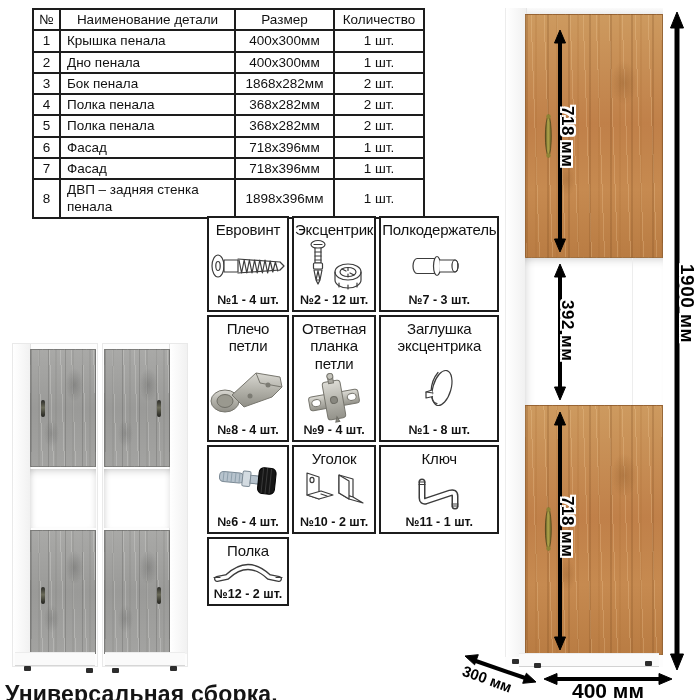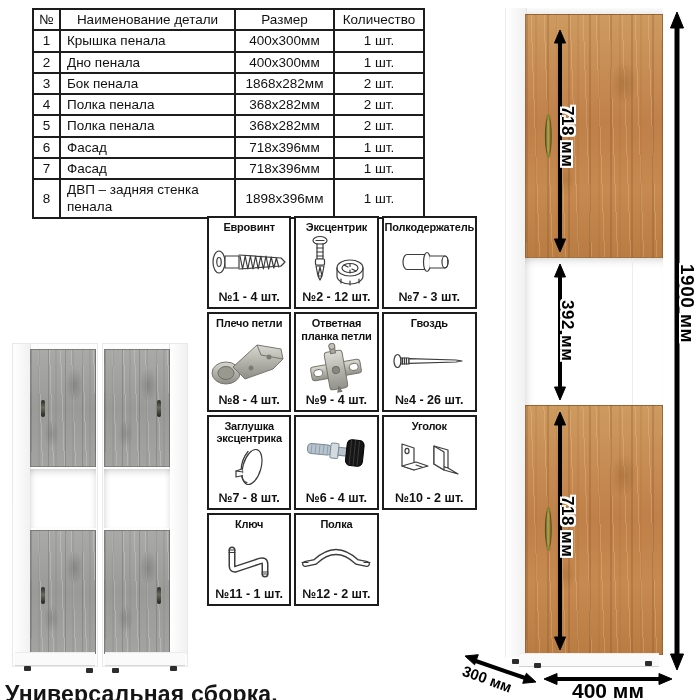--- a/index.html
+++ b/index.html
@@ -11,21 +11,21 @@
               table-layout:fixed;font-size:13.5px;line-height:1.28;}
   table.parts th,table.parts td{border:2px solid #1d1d1d;padding:1px 4px;text-align:center;
               font-weight:normal;vertical-align:middle;}
   table.parts td.nm{text-align:left;padding-left:6px;margin-left:40px;}
 
   
   .hw{position:absolute;left:207px;top:216px;width:270px;height:390px;
       display:grid;grid-template-columns:repeat(3,1fr);grid-template-rows:repeat(4,1fr);gap:3px;}
   .hw-cell{border:2px solid #1c1c1c;background:#fff;display:flex;flex-direction:column;
            align-items:center;justify-content:space-between;padding:3px 1px 3px 1px;text-align:center;box-sizing:border-box;}
-  .hw-title{font-weight:bold;font-size:11px;line-height:1.18;letter-spacing:-0.2px;width:100%;}
+  .hw-title{font-weight:normal;font-size:15px;line-height:1.18;letter-spacing:-0.2px;width:100%;}
   .hw-count{font-weight:bold;font-size:12.5px;}
   .hw-icon{flex:1;display:flex;align-items:center;justify-content:center;width:100%;}
   .ln{stroke:#3c3c3c;stroke-width:1.2;fill:none;stroke-linecap:round;stroke-linejoin:round;}
   .lnf{stroke:#3c3c3c;stroke-width:1.2;fill:#fff;stroke-linejoin:round;}
 
   
   .wood-oak{background:
       radial-gradient(ellipse 20px 34px at 72% 28%, rgba(125,75,30,.30), transparent 65%),
       radial-gradient(ellipse 14px 26px at 30% 68%, rgba(125,75,30,.25), transparent 65%),
       repeating-linear-gradient(90deg, rgba(116,68,26,.22) 0 2px, transparent 2px 9px,
@@ -254,44 +254,32 @@
             <circle cx="31" cy="27" r="3.5" fill="#88877f" stroke="#6f6e66"></circle>
             <rect x="28.5" y="2" width="5" height="8" fill="#a8a79f" stroke="#77766e"></rect>
             <circle cx="31" cy="3" r="3" fill="#c4c3bb" stroke="#77766e"></circle>
             <path d="M31 44 l2 5 -4 0 z" fill="#88877f" stroke="#6f6e66"></path>
           </g>
         </svg>
       </div>
       <div class="hw-count">№9 - 4 шт.</div>
     </div>
 
-    <div class="hw-cell">
-      <div class="hw-title">Гвоздь</div>
-      <div class="hw-icon">
-        <svg width="74" height="16" viewBox="0 0 74 16">
-          <ellipse class="lnf" cx="5.5" cy="8" rx="3.5" ry="6.5"></ellipse>
-          <rect class="lnf" x="9" y="5" width="8" height="6"></rect>
-          <path class="ln" d="M10.5 5 v6 M12.5 5 v6 M14.5 5 v6"></path>
-          <path class="lnf" d="M17 5.6 L64 7 L70 8 L64 9 L17 10.4 Z"></path>
-        </svg>
-      </div>
-      <div class="hw-count">№4 - 26 шт.</div>
-    </div>
 
     <div class="hw-cell">
       <div class="hw-title">Заглушка эксцентрика</div>
       <div class="hw-icon">
         <svg width="42" height="46" viewBox="0 0 42 46">
           <ellipse class="lnf" cx="24" cy="22" rx="9" ry="18" transform="rotate(16 24 22)"></ellipse>
           <path class="ln" d="M20 6.5 a9 18 16 0 0 -1 31"></path>
           <path class="lnf" d="M14 24 l-6 2 v6 l7 -1.5"></path>
           <path class="ln" d="M8 26 l7 1"></path>
         </svg>
       </div>
-      <div class="hw-count">№7 - 8 шт.</div>
+      <div class="hw-count">№1 - 8 шт.</div>
     </div>
 
     <div class="hw-cell">
       <div class="hw-icon">
         <svg width="66" height="42" viewBox="0 0 66 42">
           <g transform="rotate(6 33 21)">
             <rect x="4" y="12" width="24" height="10" rx="4" fill="#b7c3cd" stroke="#7b8994"></rect>
             <path d="M8 12 v10 M12 12 v10 M16 12 v10 M20 12 v10 M24 12 v10" stroke="#8fa0ac" fill="none"></path>
             <rect x="27" y="9.5" width="8" height="15" rx="1.5" fill="#d3dbe1" stroke="#7b8994"></rect>
             <rect x="35" y="13" width="9" height="8" fill="#b7c3cd" stroke="#7b8994"></rect>

